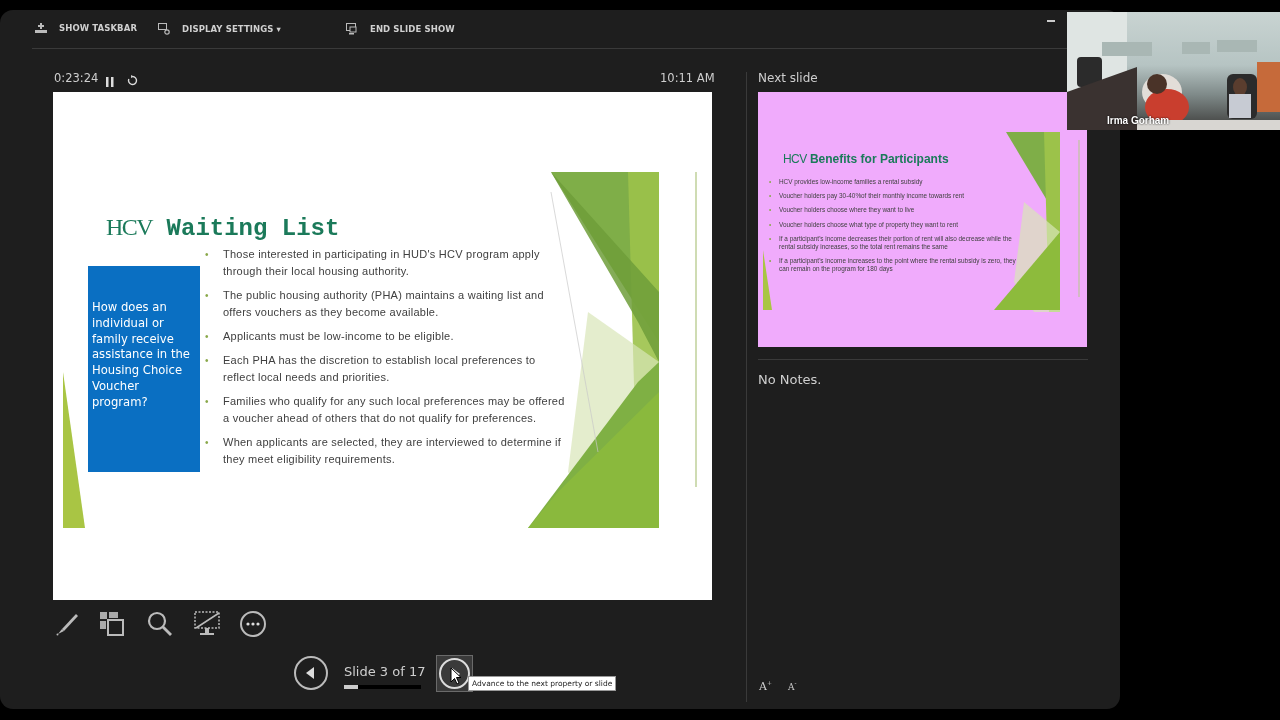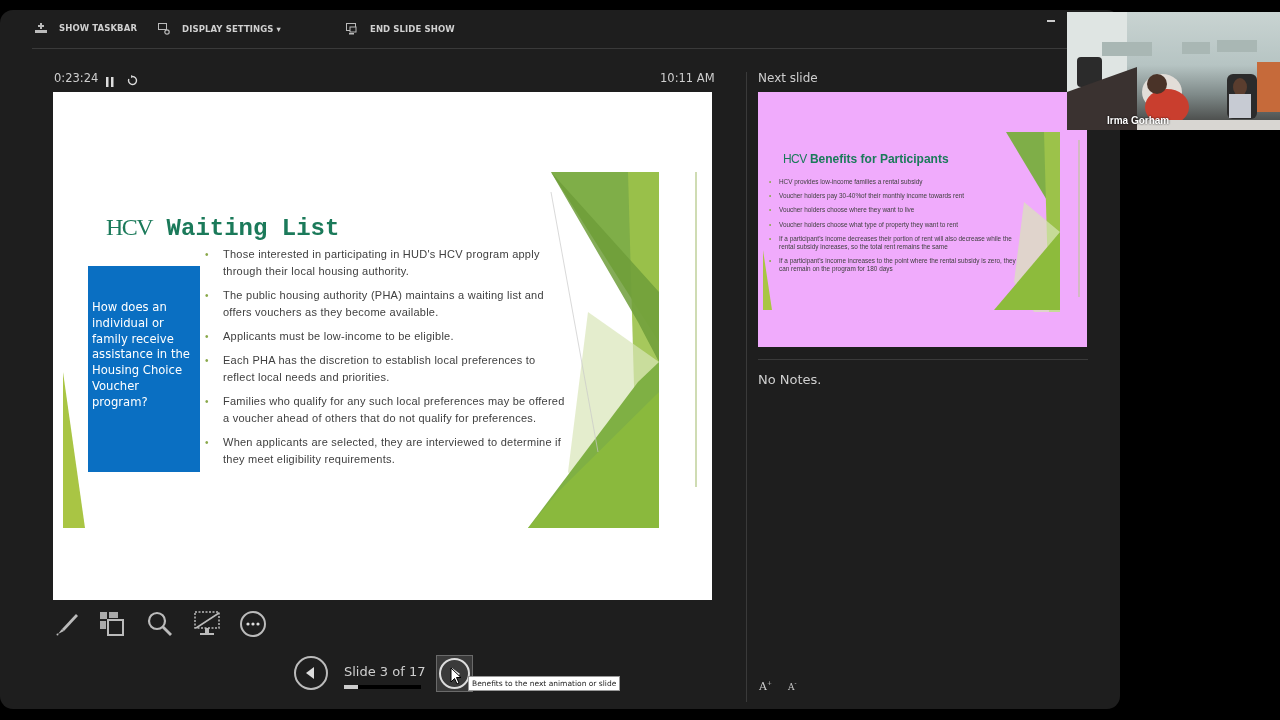--- a/index.html
+++ b/index.html
@@ -219,21 +219,21 @@
     <div class="slide-counter">Slide 3 of 17</div>
     <div class="progress-track">
       <div class="progress-fill" style="width:17.6%"></div>
     </div>
     <div class="nav-next-wrap">
       <div class="nav-next"></div>
     </div>
     <svg class="cursor" width="12" height="18" viewBox="0 0 12 18">
         <path d="M1 1 L1 15 L4.5 11.5 L7 17 L9 16 L6.5 10.5 L11 10.5 Z" fill="#fff" stroke="#000" stroke-width="1"></path>
       </svg>
-    <div class="tooltip">Benefits to the next animation or slide</div>
+    <div class="tooltip">Advance to the next property or slide</div>
   </div>
 
   <div class="webcam">
     <svg style="position:absolute;left:0;top:0" width="213" height="118" viewBox="0 0 213 118">
       <rect x="0" y="0" width="60" height="118" fill="#dfe5e3"></rect>
       <rect x="35" y="30" width="50" height="14" fill="#a9b7b4"></rect>
       <rect x="115" y="30" width="28" height="12" fill="#a9b7b4"></rect>
       <rect x="150" y="28" width="40" height="12" fill="#a9b7b4"></rect>
       <rect x="10" y="45" width="25" height="30" rx="4" fill="#2b2b2b"></rect>
       <polygon points="0,118 0,80 70,55 70,118" fill="#3a3230"></polygon>

